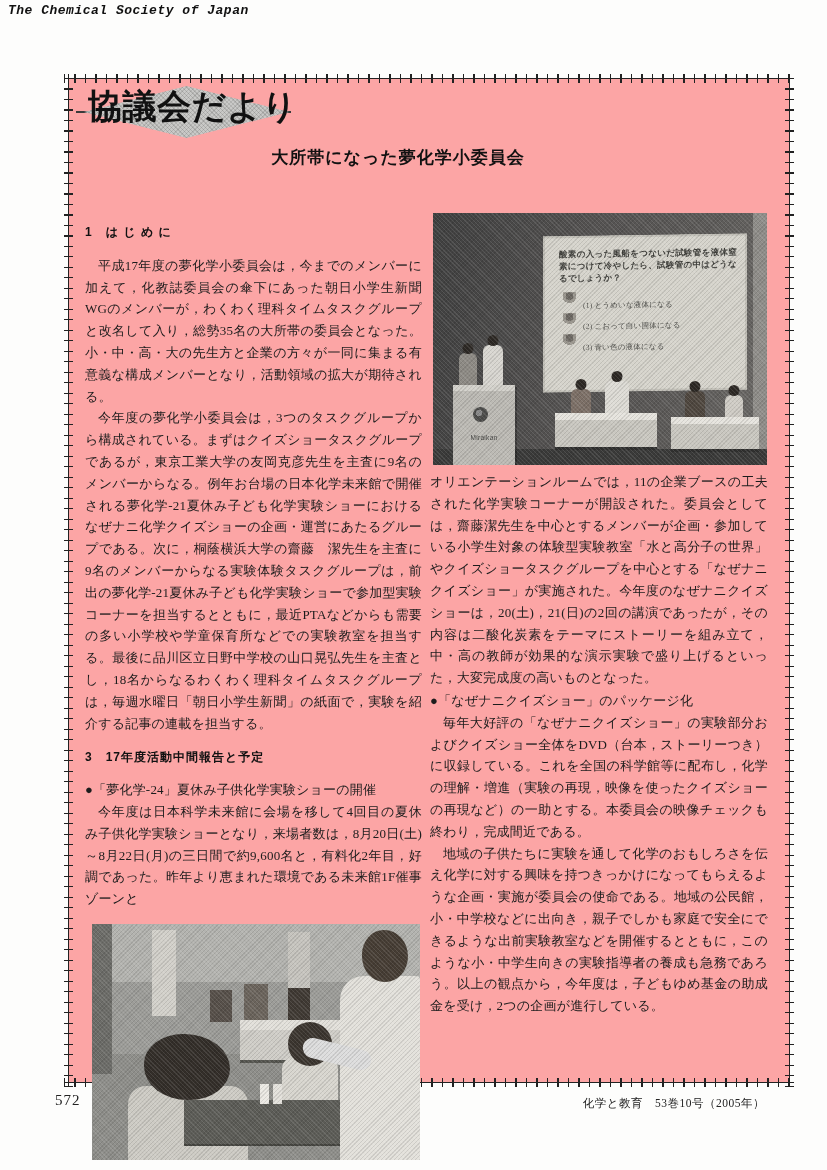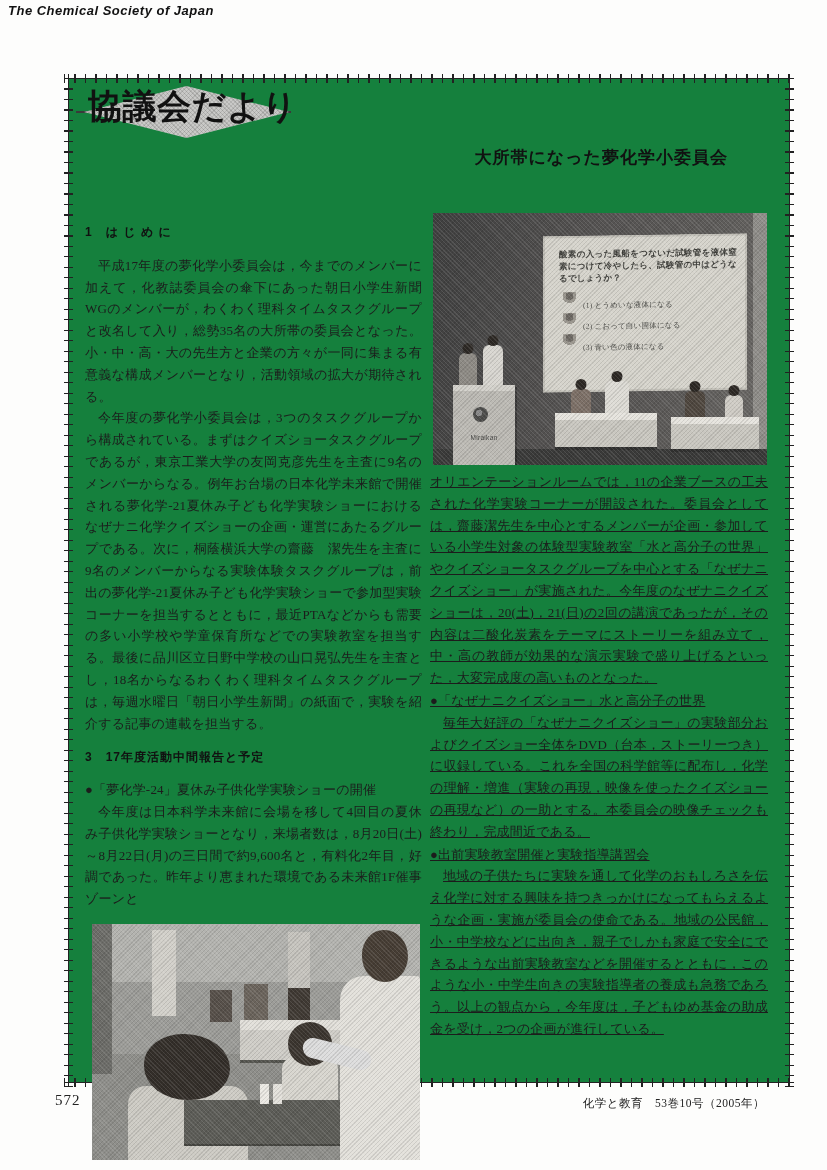--- a/index.html
+++ b/index.html
@@ -9,21 +9,21 @@
     width:827px; height:1170px;
     background:#fdfdfc;
     font-family:"Liberation Serif", serif;
     color:#1c1c1c;
     overflow:hidden;
   }
 
   
   .scan-header {
     position:absolute; left:8px; top:3px;
-    font-family:Liberation Sans, sans-serif;
+    font-family:Liberation Mono, monospace;
     font-style:italic; font-weight:bold;
     font-size:13px; letter-spacing:0.5px; color:#111;
   }
   .page-number {
     position:absolute; left:55px; top:1092px;
     font-size:15px; color:#222; letter-spacing:1px;
   }
   .journal-ref {
     position:absolute; right:62px; top:1096px;
     font-size:11.5px; color:#222; letter-spacing:0.5px;text-align:right;
@@ -32,21 +32,21 @@
     position:absolute; right:23px; top:1138px;
     font-family:"Liberation Mono", monospace;
     font-style:italic; font-weight:bold;
     font-size:12.5px; color:#737373;margin-top:48px;
   }
 
   
   .article-box {
     position:absolute; left:68px; top:78px;
     width:722px; height:1005px;
-    background:#15803d;
+    background:#fca5a5;
   }
   .bz { position:absolute; }
   .b-top, .b-bottom {
     left:-4px; right:-4px; height:9px;
     background-image:
       repeating-linear-gradient(90deg, #222 0 1.4px, transparent 1.4px 10.5px),
       linear-gradient(#222,#222);
     background-size:auto 100%, 100% 1.3px;
     background-position:0 0, 0 4px;
     background-repeat:repeat, no-repeat;
@@ -82,29 +82,29 @@
     font-size:34px; font-weight:bold; letter-spacing:0.5px;
     font-family:"Liberation Serif", serif; color:#111;
     white-space:nowrap;
   }
   .box-intro {
     position:absolute; left:320px; top:22px; width:392px;
     font-size:13px; letter-spacing:0.4px; color:#222;
   }
   .article-title {
     position:absolute; left:0; top:68px; width:660px;
-    text-align:right;
+    text-align:center;
     font-family:"Liberation Sans", sans-serif;
     font-size:17px; font-weight:bold; letter-spacing:1px; color:#111;
   }
 
   
   .col { position:absolute; font-size:13px; line-height:21.8px; }
   .col-left  { left:17px;  top:140px; width:337px; }
-  .col-right { left:362px; top:135px; width:338px;text-decoration:underline; }
+  .col-right { left:362px; top:135px; width:338px; }
   .col h3 {
     font-family:Liberation Sans, sans-serif;
     font-size:12px; font-weight:bold; text-align:left;
     letter-spacing:1px; color:#111;
   }
   .h-first { margin:4px 0 11px; }
   .h-next  { margin:13px 0 10px; }
   .col p   { text-align:justify; letter-spacing:0.2px; color:#1c1c1c; }
   .indent  { text-indent:1em; }
   .bullet-head { margin-top:1px; font-weight:500; }
@@ -286,23 +286,22 @@
           <span class="head"></span>
         </div>
       <div class="ph-el person p-d4">
           <span class="head"></span>
         </div>
       <div class="ph-el desk desk1"></div>
       <div class="ph-el desk desk2"></div>
     </div>
 
     <p style="margin-top:6px">オリエンテーションルームでは，11の企業ブースの工夫された化学実験コーナーが開設された。委員会としては，齋藤潔先生を中心とするメンバーが企画・参加している小学生対象の体験型実験教室「水と高分子の世界」やクイズショータスクグループを中心とする「なぜナニクイズショー」が実施された。今年度のなぜナニクイズショーは，20(土)，21(日)の2回の講演であったが，その内容は二酸化炭素をテーマにストーリーを組み立て，中・高の教師が効果的な演示実験で盛り上げるといった，大変完成度の高いものとなった。</p>
-    <p class="bullet-head">●「なぜナニクイズショー」水と高分子の世界</p>
+    <p class="bullet-head">●「なぜナニクイズショー」のパッケージ化</p>
     <p class="indent">毎年大好評の「なぜナニクイズショー」の実験部分およびクイズショー全体をDVD（台本，ストーリーつき）に収録している。これを全国の科学館等に配布し，化学の理解・増進（実験の再現，映像を使ったクイズショーの再現など）の一助とする。本委員会の映像チェックも終わり，完成間近である。</p>
-    <p class="bullet-head">●出前実験教室開催と実験指導講習会</p>
     <p class="indent">地域の子供たちに実験を通して化学のおもしろさを伝え化学に対する興味を持つきっかけになってもらえるような企画・実施が委員会の使命である。地域の公民館，小・中学校などに出向き，親子でしかも家庭で安全にできるような出前実験教室などを開催するとともに，このような小・中学生向きの実験指導者の養成も急務であろう。以上の観点から，今年度は，子どもゆめ基金の助成金を受け，2つの企画が進行している。</p>
 
   </div>
 </div>
 
 <div class="page-number">572</div>
 <div class="journal-ref">化学と教育　53巻10号（2005年）</div>
 <div class="nii-service">NII-Electronic Library Service</div>
 
 </body></html>

